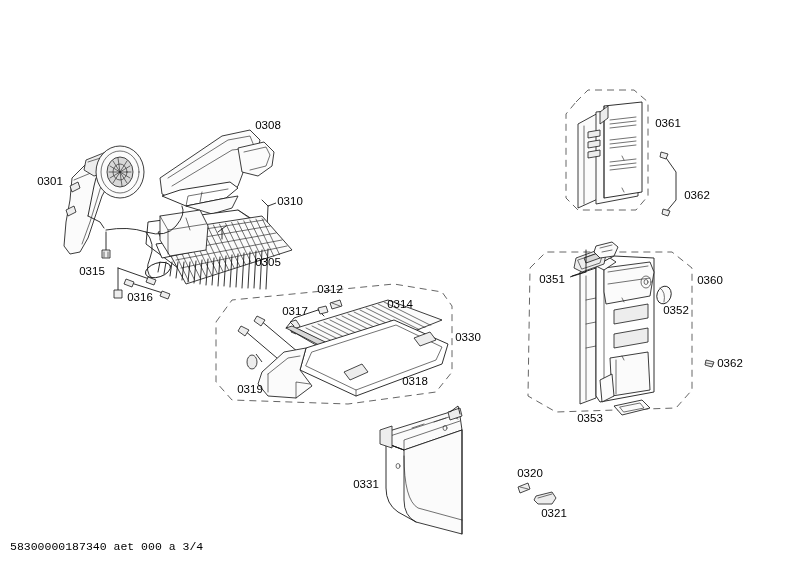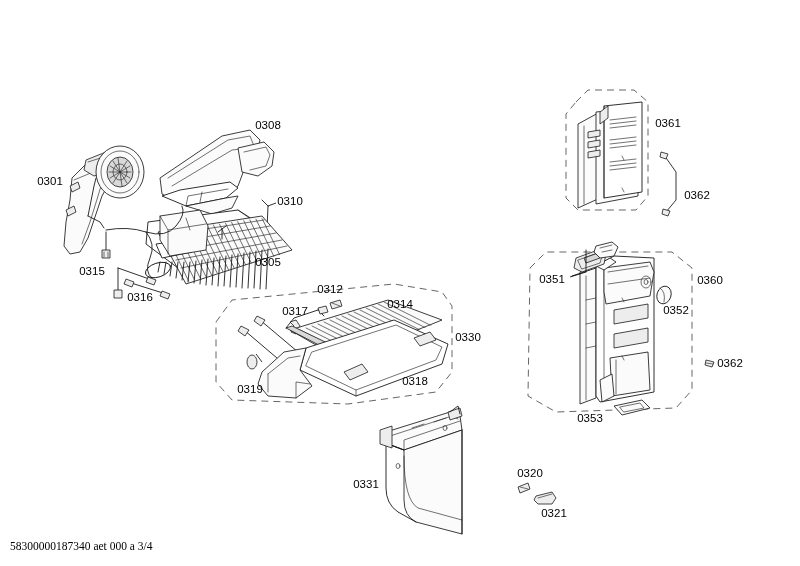--- a/index.html
+++ b/index.html
@@ -76,21 +76,21 @@
   }
   .leader {
     fill: none;
     stroke: #000000;
     stroke-width: 0.8;
   }
   .footer {
     position: absolute;
     left: 10px;
     top: 540px;
-    font-family: Liberation Serif, serif;
+    font-family: Liberation Mono, monospace;
     font-size: 11.5px;
     color: #000000;
     white-space: nowrap;
   }
 </style>
 </head>
 <body>
 
 <div id="page">
 

